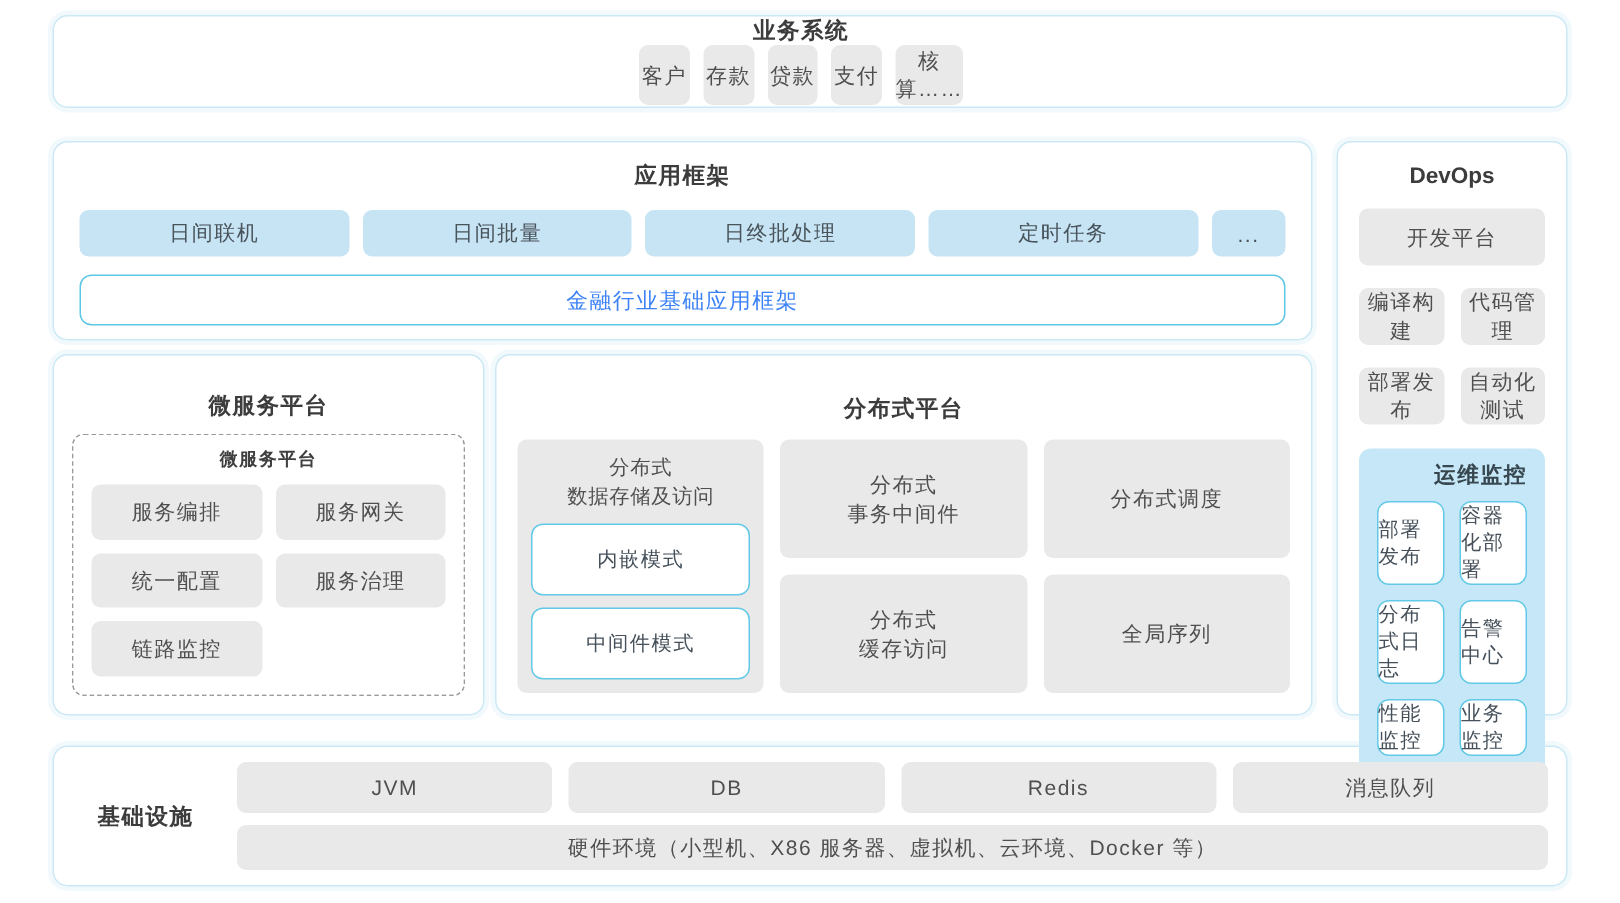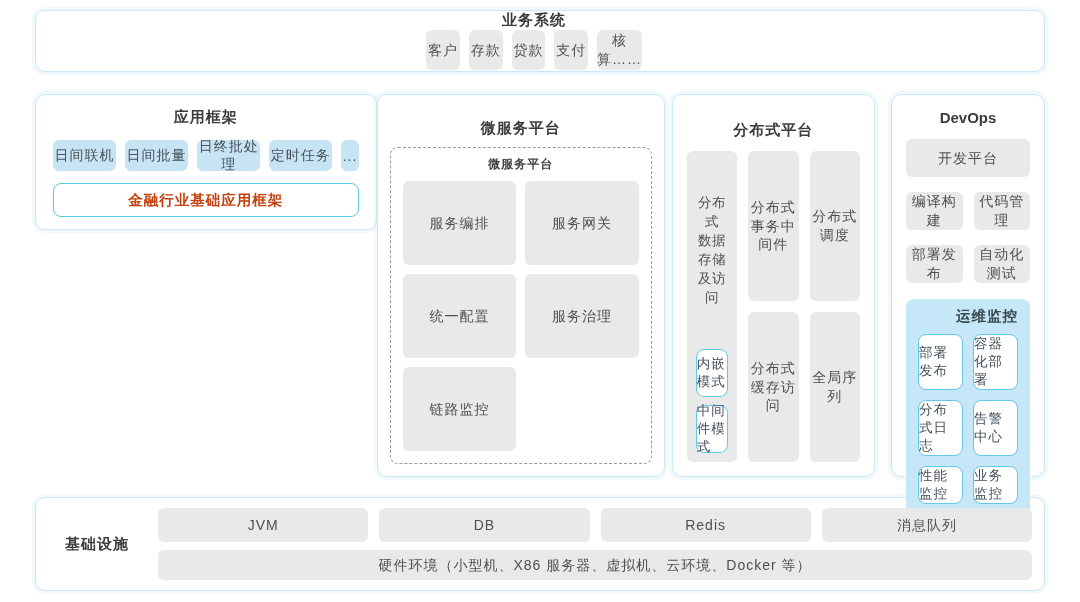--- a/index.html
+++ b/index.html
@@ -51,32 +51,32 @@
   .top-panel {
     height: 62px; display: flex; align-items: center;
     padding: 0 12px 0 0; margin-bottom: 22px; flex-direction: column;
   }
   .top-panel .side-label { width: 122px; flex: none; }
   .top-panel .boxes { flex: 1; display: flex; gap: 9px; }
   .top-panel .boxes .gray-box { flex: 1; height: 40px; }
 
   
   .mid { display: flex; gap: 16px; height: 383px; }
-  .mid-left { width: 840px; flex: none; display: flex; flex-direction: row; }
+  .mid-left { width: 840px; flex: none; display: flex; flex-direction: column; }
   .mid-right { flex: 1; }
 
   .af-panel { height: 136px; padding: 10px 17px 0; margin-bottom: 9px; }
   .af-panel .section-title { margin: 3px 0 13px; }
   .af-row { display: flex; gap: 9px; margin-bottom: 12px; }
   .af-row .blue-box { height: 31px; flex: 4; }
   .af-row .blue-box.small { flex: 1.1; }
   .af-base {
     height: 34px; border: 1px solid #5ec7e5; border-radius: 8px; background: #fff;
     display: flex; align-items: center; justify-content: center;
-    color: #c2410c; font-size: 14.5px; font-weight: bold; letter-spacing: 1px;
+    color: #3b82f6; font-size: 14.5px; font-weight: normal; letter-spacing: 1px;
   }
 
   .lower-row { display: flex; gap: 7px; flex: 1; }
 
   .ms-panel { width: 288px; flex: none; padding: 20px 12px 12px; display: flex; flex-direction: column; }
   .ms-panel .section-title { margin: 4px 0 9px; }
   .ms-dashed {
     flex: 1; border: 1px dashed #9a9a9a; border-radius: 8px;
     padding: 8px 12px 12px; display: flex; flex-direction: column;
   }

